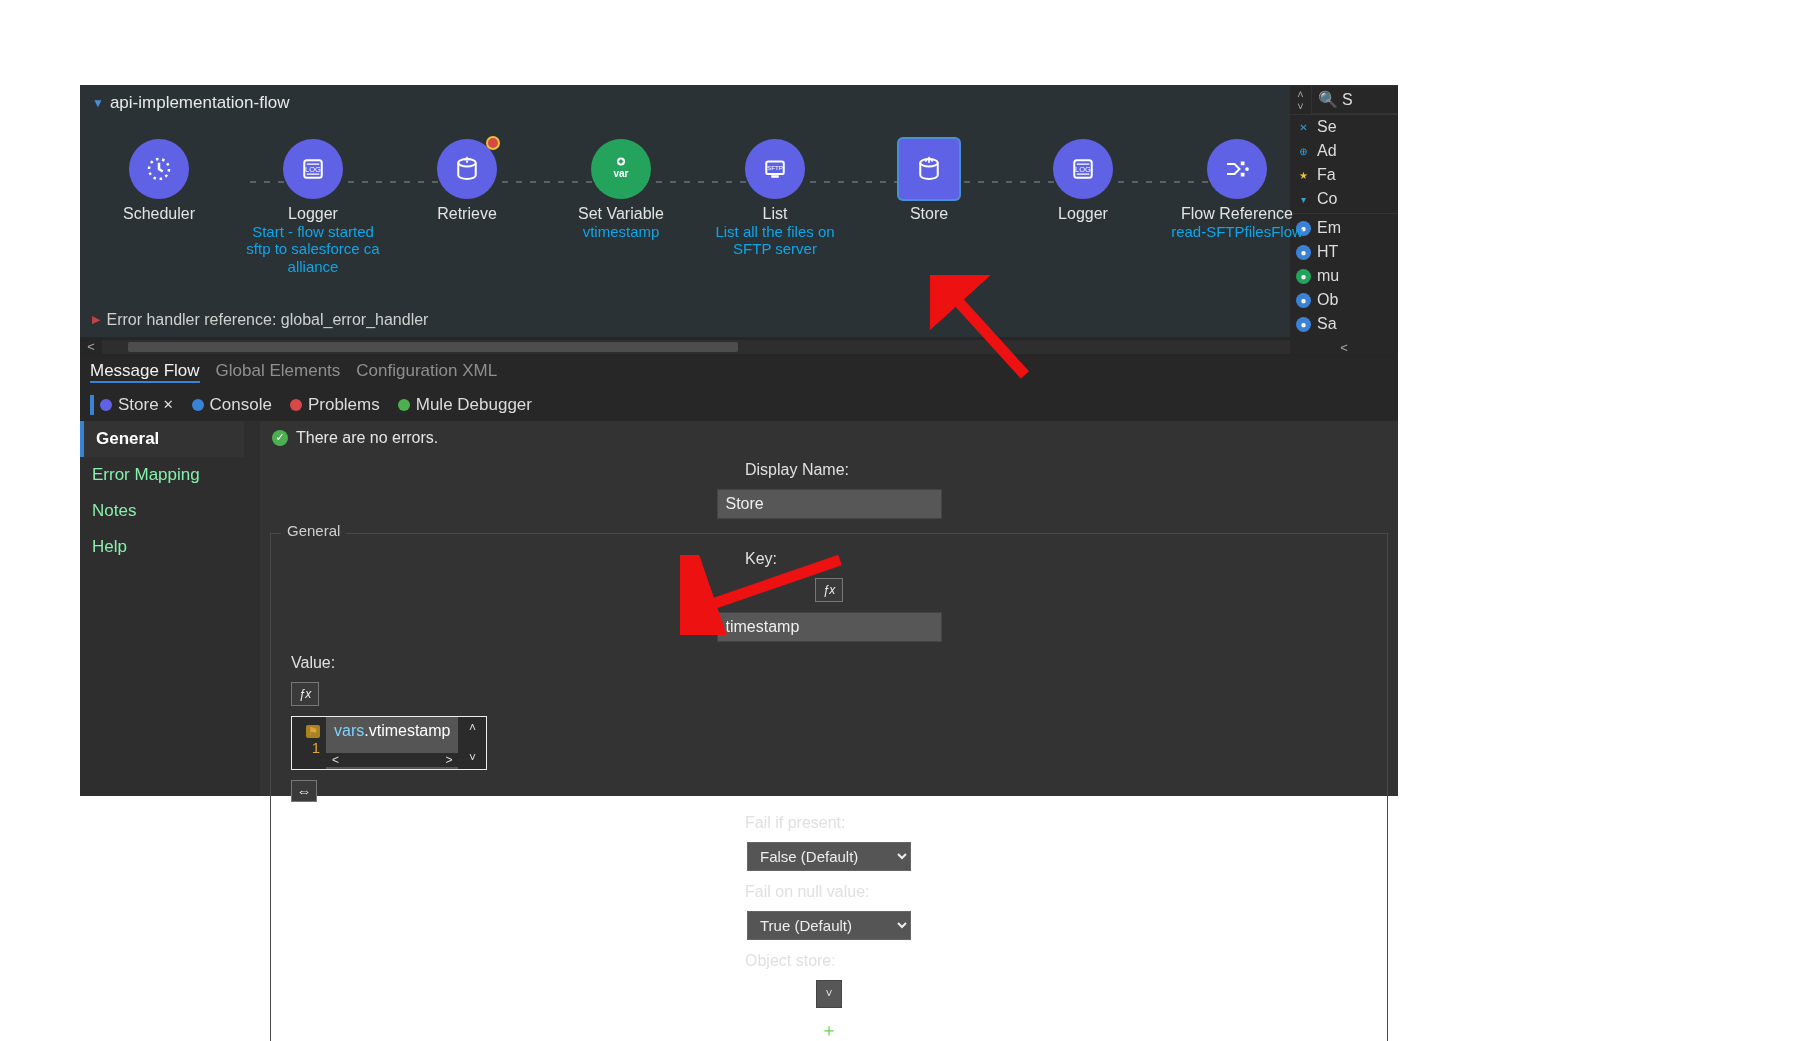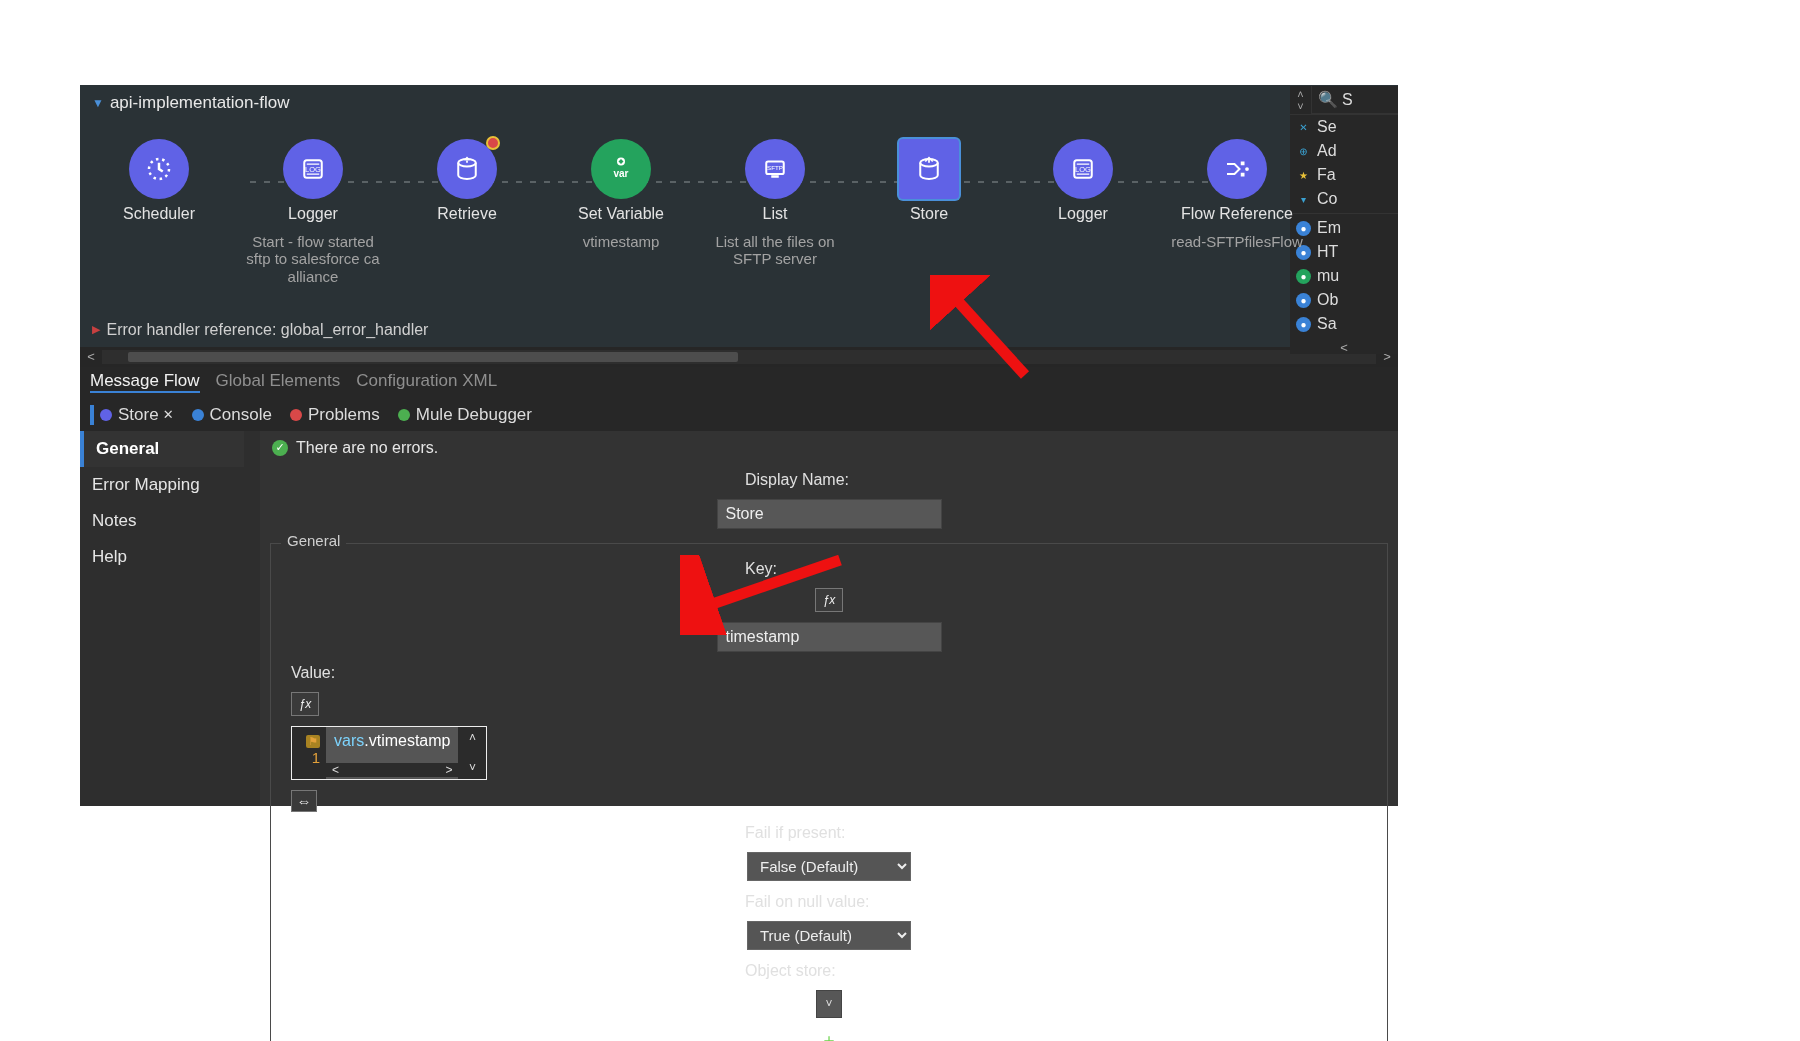--- a/index.html
+++ b/index.html
@@ -8,40 +8,40 @@
 .flow-header { background: #2a3236; padding: 8px 12px; font-size: 17px; color: #e8e8e8; display: flex; align-items: center; gap: 6px; }
 .flow-header .tri { color: #4a90d9; font-size: 12px; }
 .flow-canvas { background: #2a3236; padding: 18px 12px 30px 12px; display: flex; gap: 20px; align-items: flex-start; position: relative; }
 .flow-line { position: absolute; top: 60px; left: 170px; right: 150px; height: 2px; background: repeating-linear-gradient(90deg,#5a6265 0 6px,transparent 6px 14px); z-index: 0; }
 .node { z-index: 1; cursor: pointer; display: flex; flex-direction: column; align-items: center; width: 134px; text-align: center; color: #c8c8c8; }
 .node .circle { width: 60px; height: 60px; border-radius: 50%; display: flex; align-items: center; justify-content: center; margin-bottom: 6px; position: relative; }
 .node .circle.purple { background: #6062e6; }
 .node .circle.green  { background: #24a35d; }
 .node.selected .circle { box-shadow: 0 0 0 2px #4a90d9; border-radius: 4px; }
 .node .title { font-size: 16px; color: #e3e3e3; }
-.node .sub { font-size: 15px; color: #a3a3a3; line-height: 1.15; margin-top: 10px; }
+.node .sub { font-size: 15px; color: #0ea5e9; line-height: 1.15; margin-top: 0; }
 .badge-dot { position: absolute; top: -3px; right: -3px; width: 14px; height: 14px; border-radius: 50%; background: #d94848; border: 2px solid #e9c137; }
 .ico-svg { width: 30px; height: 30px; fill: #fff; }
 .error-bar { background: #2a3236; padding: 6px 12px 8px 12px; font-size: 16px; color: #d0d0d0; display: flex; align-items: center; gap: 6px; }
 .error-bar .tri { color: #c74040; font-size: 11px; }
 .hscroll { background: #262626; height: 20px; display: flex; align-items: center; }
 .hscroll .lt, .hscroll .rt { width: 22px; text-align: center; color: #aaa; font-size: 13px; }
 .hscroll .track { flex: 1; height: 14px; background: #2e2e2e; position: relative; }
 .hscroll .thumb { position: absolute; left: 26px; top: 2px; height: 10px; width: 610px; background: #4d4d4d; border-radius: 2px; }
 .editor-tabs { display: flex; gap: 16px; padding: 4px 10px 6px 10px; background: #272727; font-size: 17px; }
 .editor-tabs .tab { color: #8f8f8f; cursor: pointer; }
 .editor-tabs .tab.active { color: #f1f1f1; border-bottom: 2px solid #3a82d6; }
 .bottom-tabs { display: flex; gap: 18px; padding: 6px 10px; background: #272727; font-size: 17px; align-items: center; }
 .bottom-tabs .btab { color: #dcdcdc; cursor: pointer; display: flex; gap: 6px; align-items: center; }
 .bottom-tabs .btab.active { border-left: 4px solid #3a82d6; padding-left: 6px; }
 .btab .dot { width: 12px; height: 12px; border-radius: 50%; display: inline-block; }
 .btab .close { font-size: 13px; margin-left: -2px; }
 .panel-body { display: flex; background: #2e2e2e; height: 375px; gap: 16px; }
 .sidebar { width: 164px; background: #2e2e2e; font-size: 17px; }
-.sidebar .sitem { padding: 8px 12px; color: #e5e5e5; cursor: pointer; }
+.sidebar .sitem { padding: 8px 12px; color: #86efac; cursor: pointer; }
 .sidebar .sitem.active { background: #333; color: #fff; border-left: 4px solid #3a82d6; font-weight: 600; }
 .form-area { flex: 1; background: #333333; padding: 0; }
 .status-row { display: flex; align-items: center; gap: 8px; padding: 8px 12px; font-size: 16px; color: #e6e6e6; }
 .status-row .ok { width: 16px; height: 16px; border-radius: 50%; background: #4caf50; display: flex; align-items: center; justify-content: center; font-size: 11px; color: #fff; }
 .row { display: flex; align-items: center; padding: 6px 12px; gap: 10px; font-size: 16px; flex-direction: column; }
 .row .lbl { width: 168px; color: #e0e0e0; }
 .row input[type=text] { flex: 1; background: #575757; border: 1px solid #444; color: #eee; padding: 5px 8px; font-size: 16px; }
 .fieldset { margin: 8px 10px; padding: 10px 8px 4px 8px; border: 1px solid #4a4a4a; position: relative; }
 .fieldset .legend { position: absolute; top: -12px; left: 10px; background: #333; padding: 0 6px; color: #cfcfcf; font-size: 15px; }
 .fxbtn { width: 28px; height: 24px; border: 1px solid #777; background: #3a3a3a; color: #eee; font-style: italic; font-size: 12px; display: flex; align-items: center; justify-content: center; cursor: pointer; }

